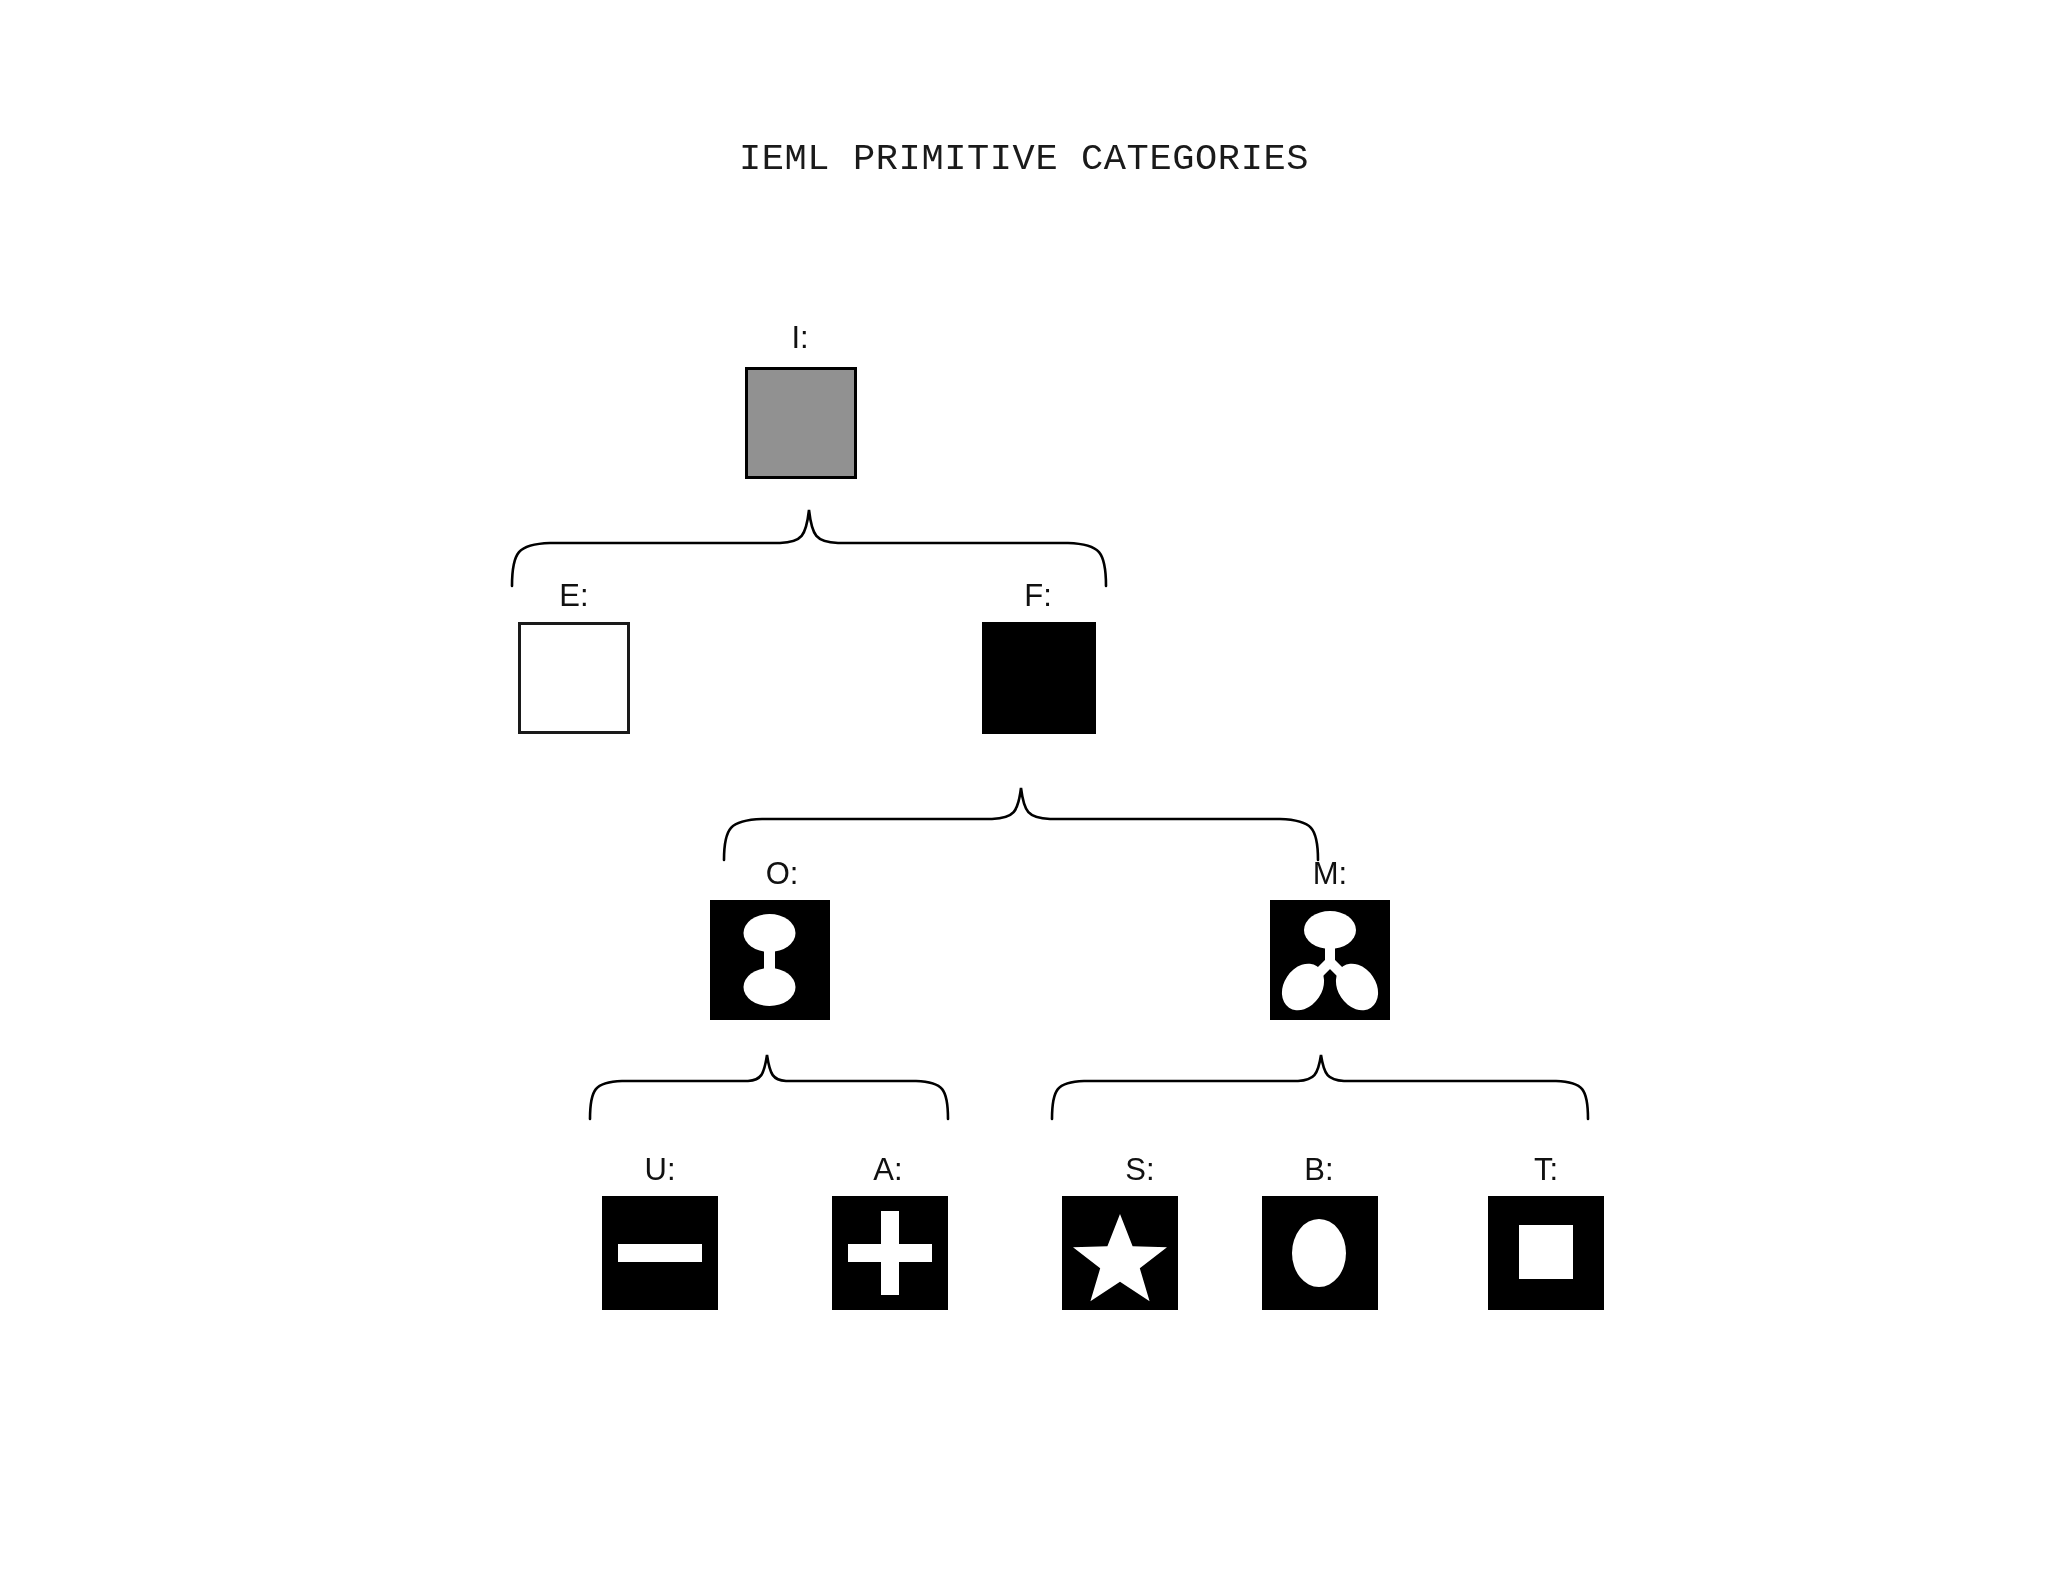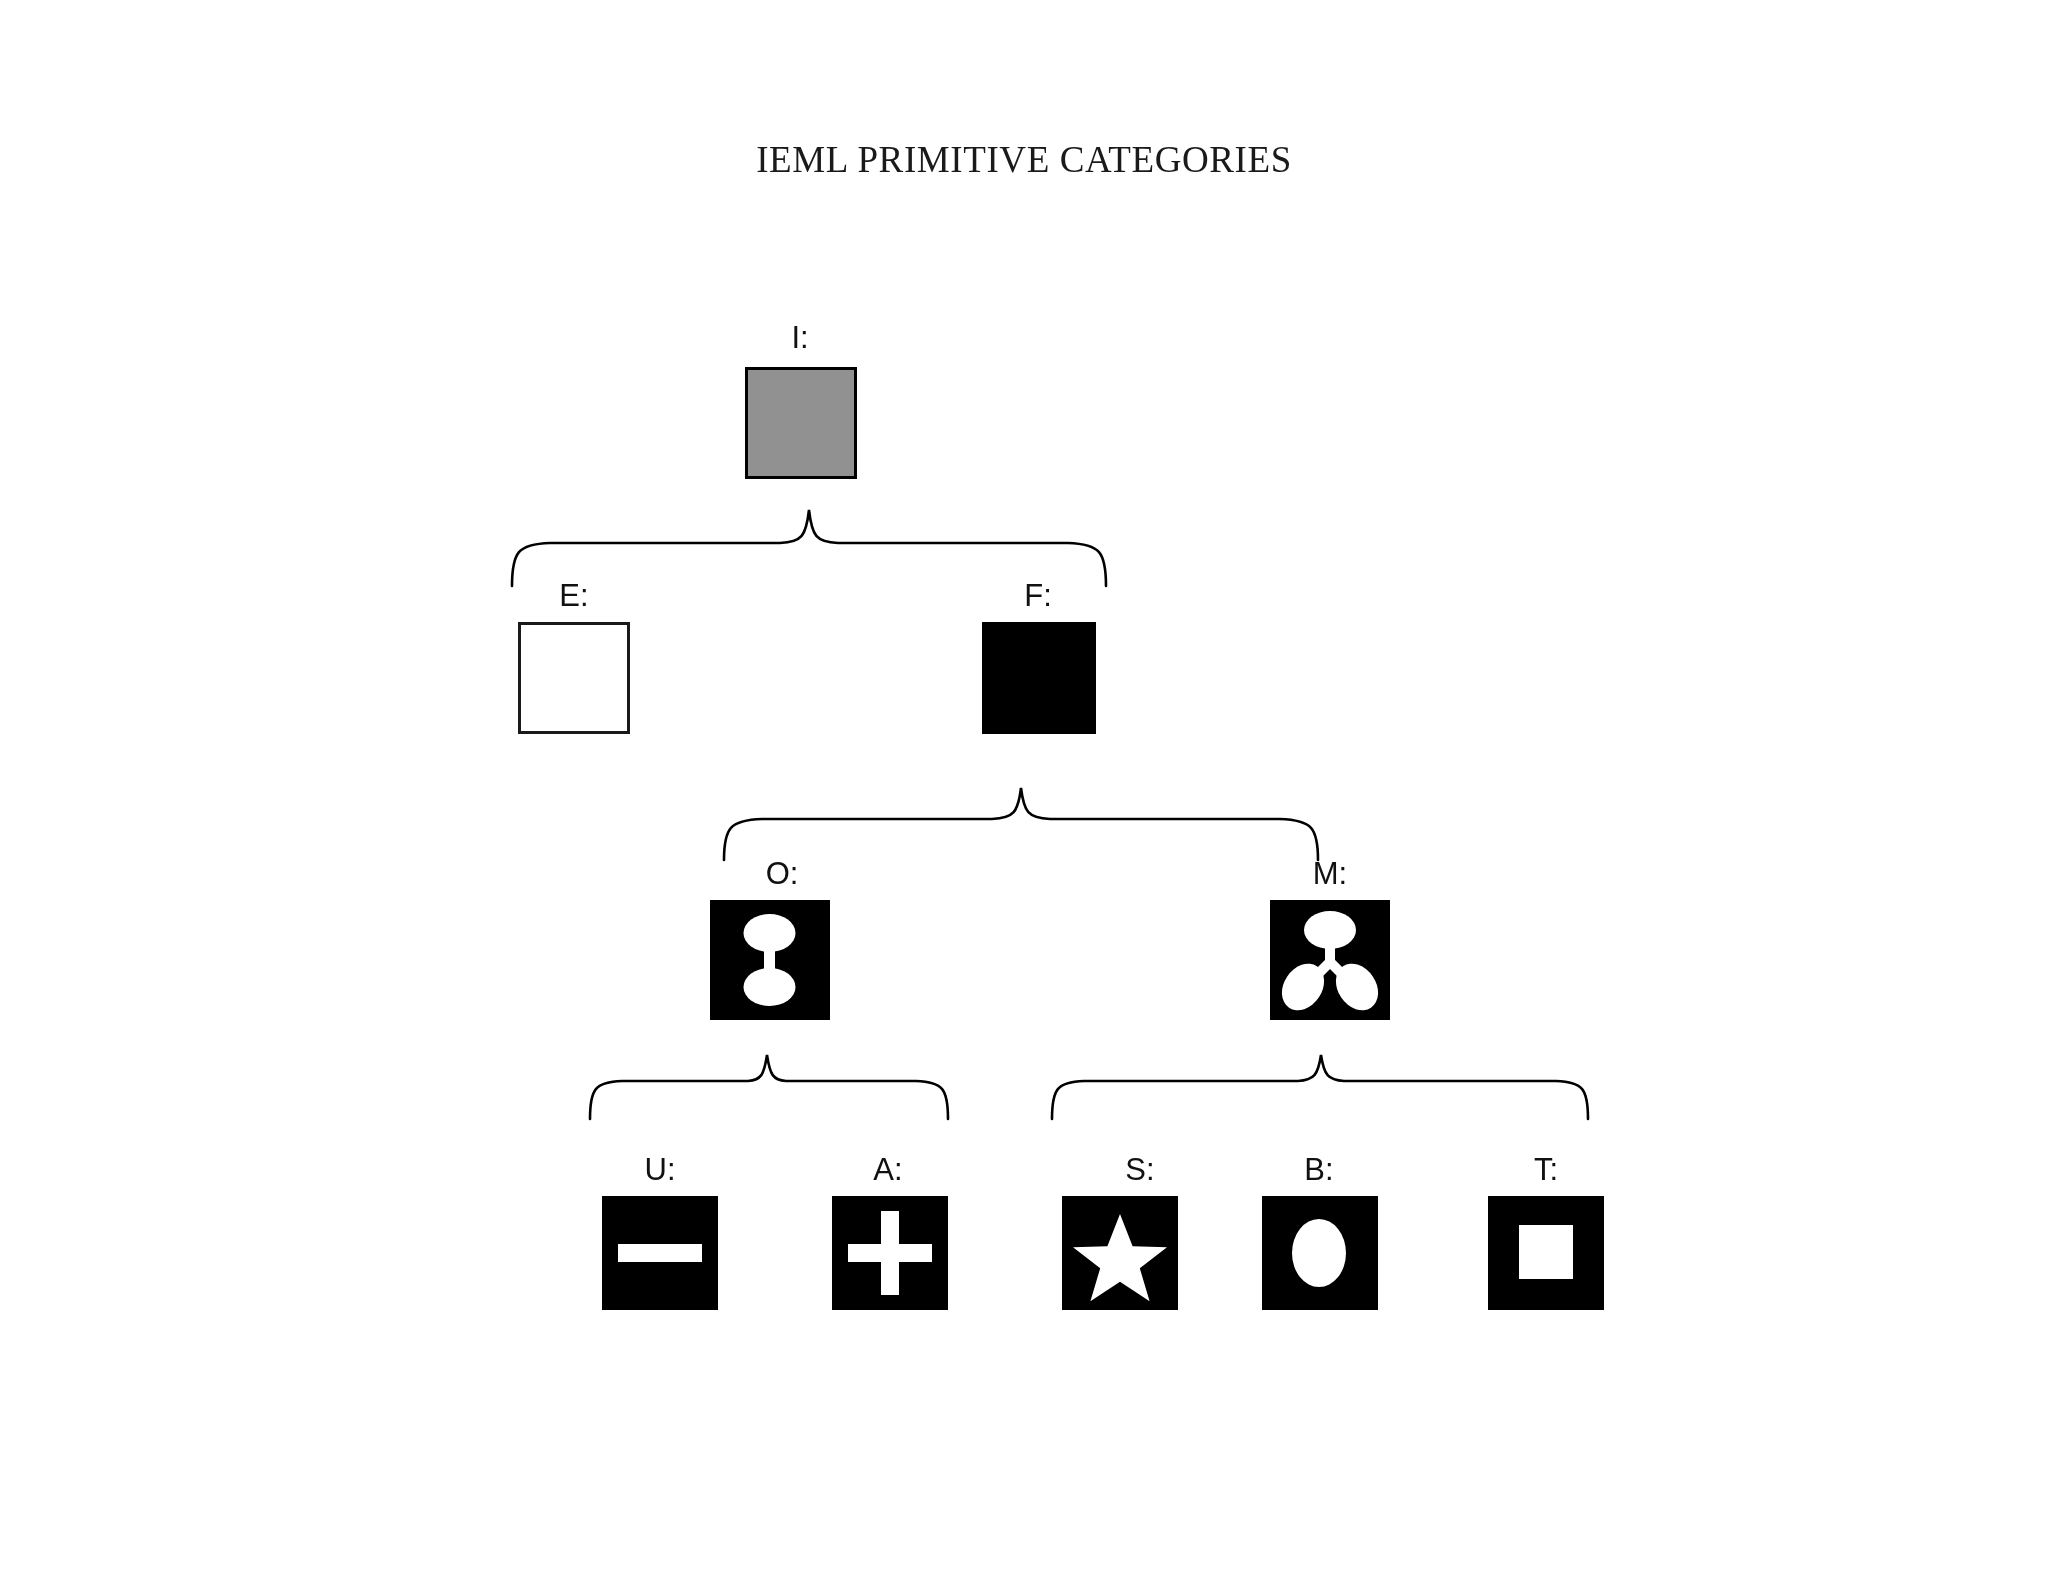--- a/index.html
+++ b/index.html
@@ -22,21 +22,21 @@
   }
   #title {
     position: absolute;
     left: 0;
     top: 138px;
     width: 2048px;
     text-align: center;
     font-size: 37px;
     letter-spacing: 0.6px;
     color: #1a1a1a;
-    font-family: Liberation Serif, serif;
+    font-family: Liberation Mono, monospace;
   }
   .node-label {
     position: absolute;
     width: 160px;
     text-align: center;
     font-size: 31px;
     color: #111111;
     font-family: "Liberation Sans", sans-serif;
     white-space: nowrap;
   }

